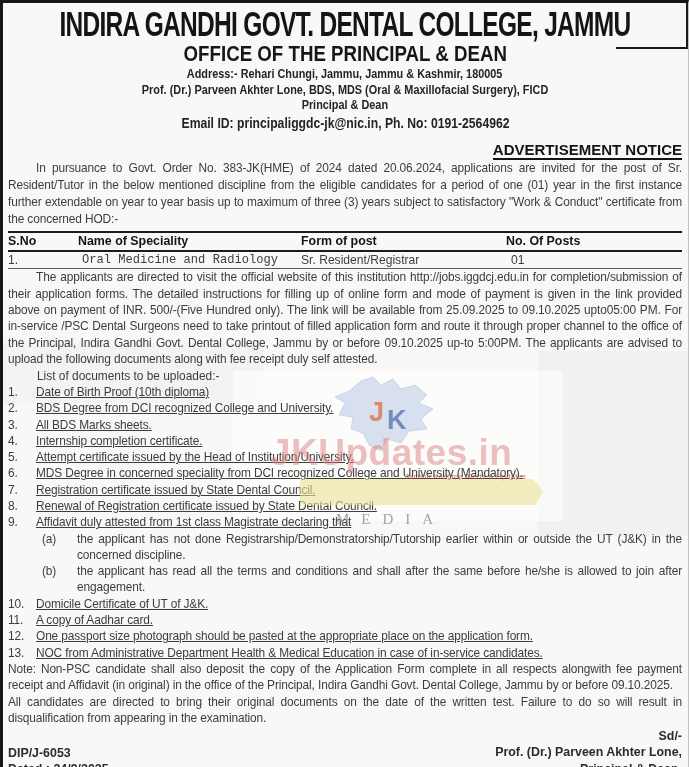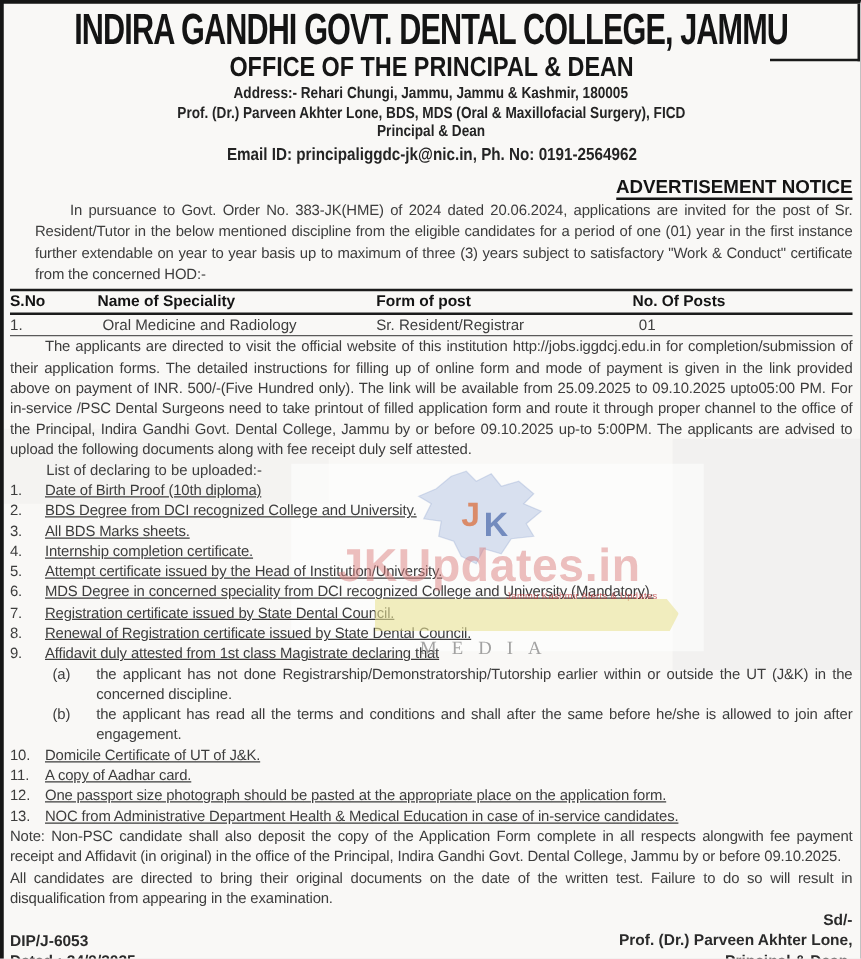--- a/index.html
+++ b/index.html
@@ -40,27 +40,27 @@
   .hline.email { margin-top:2px; }
 
   .notice-title { text-align:right; margin-top:9px; line-height:17px; }
   .notice-title span {
     font-weight:bold; font-size:15px; color:#141414;
     border-bottom:2px solid #141414; padding-bottom:0px;
   }
 
   .para { font-size:11.9px; line-height:16.4px; text-align:justify; letter-spacing:-0.12px; color:#3d3d3d; }
   .para.indent { text-indent:28px; }
-  .para.p1 { line-height:17.3px; margin-top:2px;margin-left:20px; }
+  .para.p1 { line-height:17.3px; margin-top:2px; }
 
   .posts-table { margin-top:2px; border-top:2px solid #1c1c1c; }
   .t-row { display:grid; grid-template-columns:70px 223px 205px 1fr; }
   .t-row.head { font-weight:bold; color:#141414; font-size:12.4px; line-height:17px; border-bottom:2px solid #1c1c1c; }
   .t-row.data { font-size:12.1px; line-height:16.5px; border-bottom:1.5px solid #5a5a5a; }
-  .t-row.data .c2 { padding-left:4px; }
+  .t-row.data .c2 { padding-left:4px;font-family:Liberation Mono, monospace; }
   .t-row.data .c4 { padding-left:5px; }
 
   .doc-intro { margin-left:29px; font-size:11.9px; line-height:16.3px; }
   .doc-item { display:flex; font-size:11.9px; line-height:16.3px; letter-spacing:-0.12px; }
   .doc-num { width:28px; flex:none; }
   .doc-text { flex:1;text-decoration:underline; }
   .sub-item { display:flex; font-size:11.9px; line-height:16.3px; letter-spacing:-0.12px; margin-left:34px; }
   .sub-num { width:35px; flex:none; }
   .sub-text { flex:1; text-align:justify; }
 
@@ -137,21 +137,21 @@
       <div class="t-row data">
         <div class="c1">1.</div>
         <div class="c2">Oral Medicine and Radiology</div>
         <div class="c3">Sr. Resident/Registrar</div>
         <div class="c4">01</div>
       </div>
     </div>
 
     <div class="para indent">The applicants are directed to visit the official website of this institution http://jobs.iggdcj.edu.in for completion/submission of their application forms. The detailed instructions for filling up of online form and mode of payment is given in the link provided above on payment of INR. 500/-(Five Hundred only). The link will be available from 25.09.2025 to 09.10.2025 upto05:00 PM. For in-service /PSC Dental Surgeons need to take printout of filled application form and route it through proper channel to the office of the Principal, Indira Gandhi Govt. Dental College, Jammu by or before 09.10.2025 up-to 5:00PM. The applicants are advised to upload the following documents along with fee receipt duly self attested.</div>
 
-    <div class="doc-intro">List of declaring to be uploaded:-</div>
+    <div class="doc-intro">List of documents to be uploaded:-</div>
 
     <div class="doc-item">
       <span class="doc-num">1.</span>
       <span class="doc-text">Date of Birth Proof (10th diploma)</span>
     </div>
     <div class="doc-item">
       <span class="doc-num">2.</span>
       <span class="doc-text">BDS Degree from DCI recognized College and University.</span>
     </div>
     <div class="doc-item">

